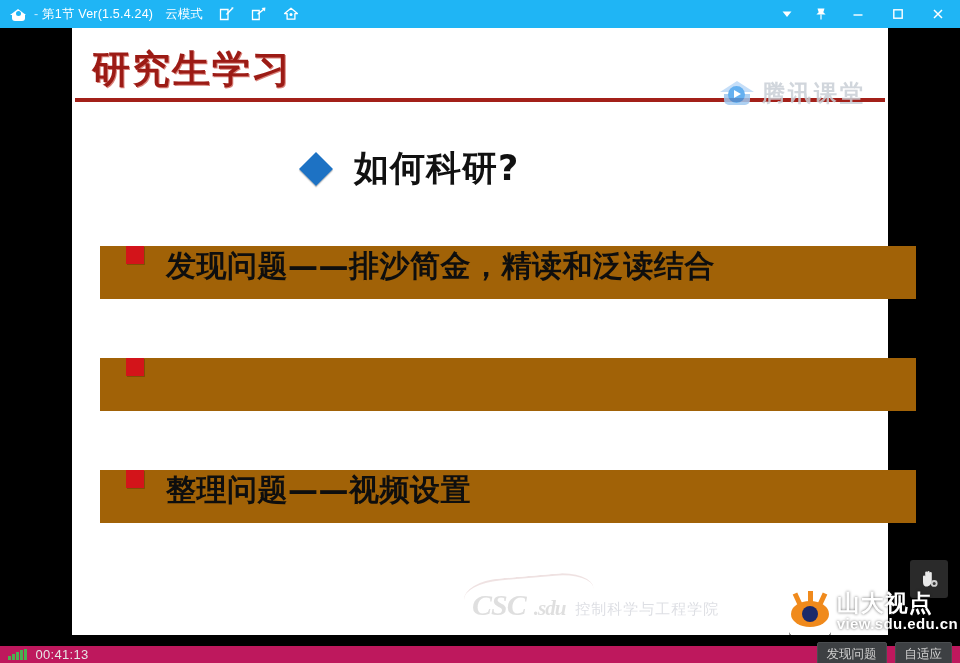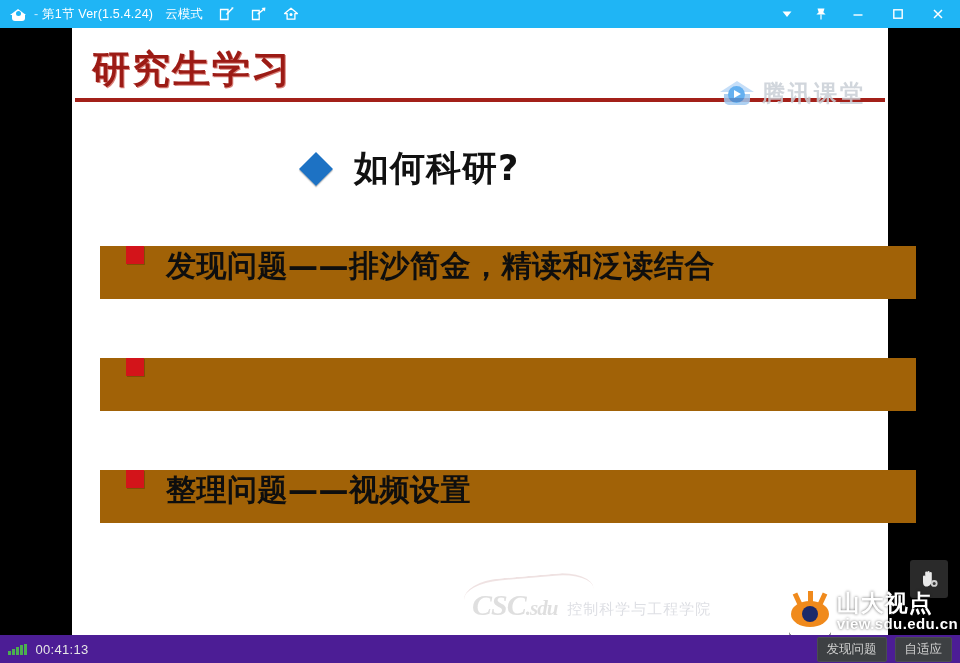--- a/index.html
+++ b/index.html
@@ -169,21 +169,21 @@
   .slide-footer {
     position: absolute; left: 400px; top: 560px;
     display: flex; align-items: flex-end; gap: 10px;
     opacity: .45;
   }
   .csc {
     font-size: 30px; font-weight: bold; font-style: italic;
     color: #b9b9b9; letter-spacing: -1px;
     font-family: "Liberation Serif", serif;
   }
-  .csc .sdu { font-size: 21px; }
+  .csc .sdu { font-size: 21px; margin-left: 8px; }
   .sdu-cn {
     font-size: 25px; color: #b6b9c4; font-style: italic;
     letter-spacing: 3px;
     font-family: "Liberation Serif", serif;
   }
   .sdu-dept {
     font-size: 15px; color: #b6b9c4; letter-spacing: 1px;
     padding-bottom: 3px;
   }
   .footer-arc {
@@ -242,22 +242,22 @@
   }
   .wm-url {
     font-size: 15px; font-weight: bold; color: #ffffff;
     letter-spacing: .4px; line-height: 1.2;
     text-shadow: 0 0 3px rgba(0,0,0,.6);
   }
 
   
   .statusbar {
     position: absolute; left: 0; bottom: 0;
-    width: 960px; height: 28px;
-    background: #4c1d95;
+    width: 960px; height: 17px;
+    background: #be185d;
     display: flex; align-items: center;
     color: #d6d6d6;
   }
   .sb-signal { display: flex; align-items: flex-end; gap: 1.5px; margin-left: 8px; height: 11px; }
   .sb-signal i { width: 2.5px; background: #4caf50; display: block; }
   .sb-time { font-size: 13px; margin-left: 9px; color: #e6e6e6; letter-spacing: .3px; }
   .sb-spacer { flex: 1 1 auto; }
   .sb-btn {
     font-size: 12.5px; color: #cfcfcf;
     background: #3d4043;

